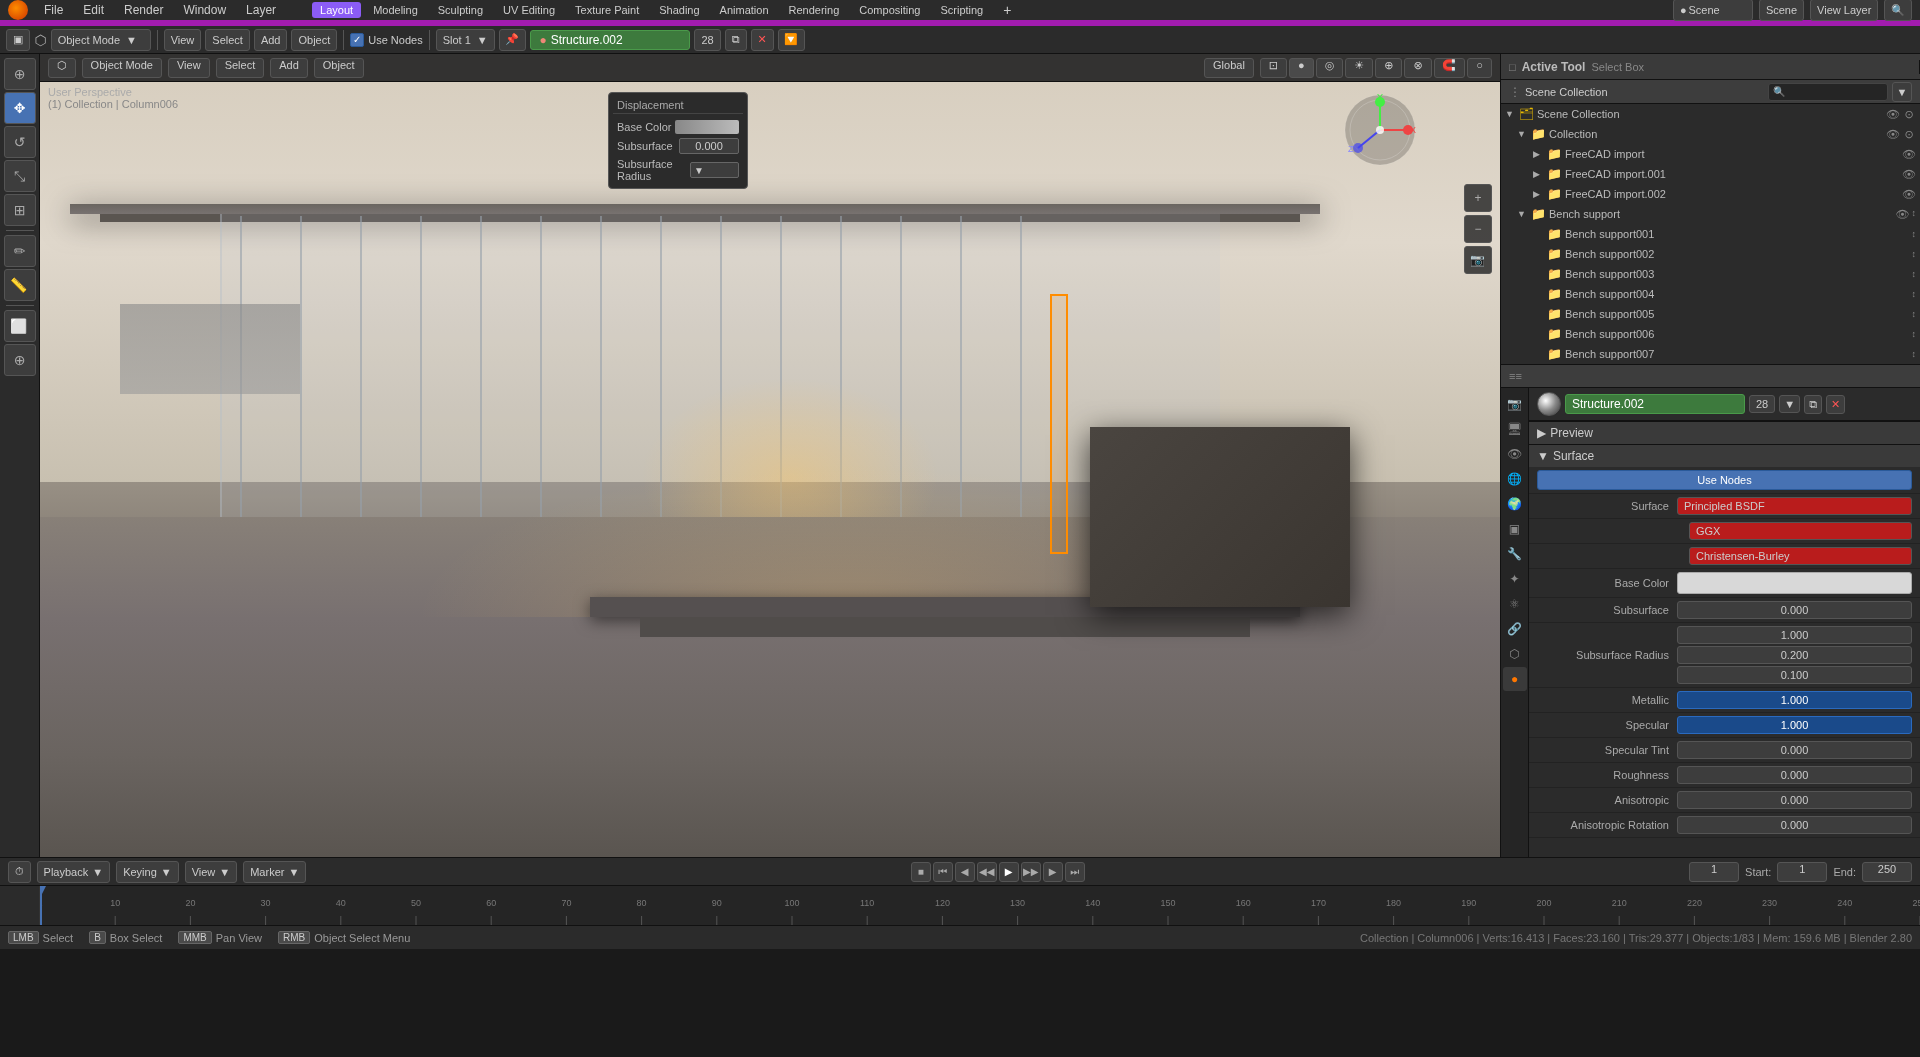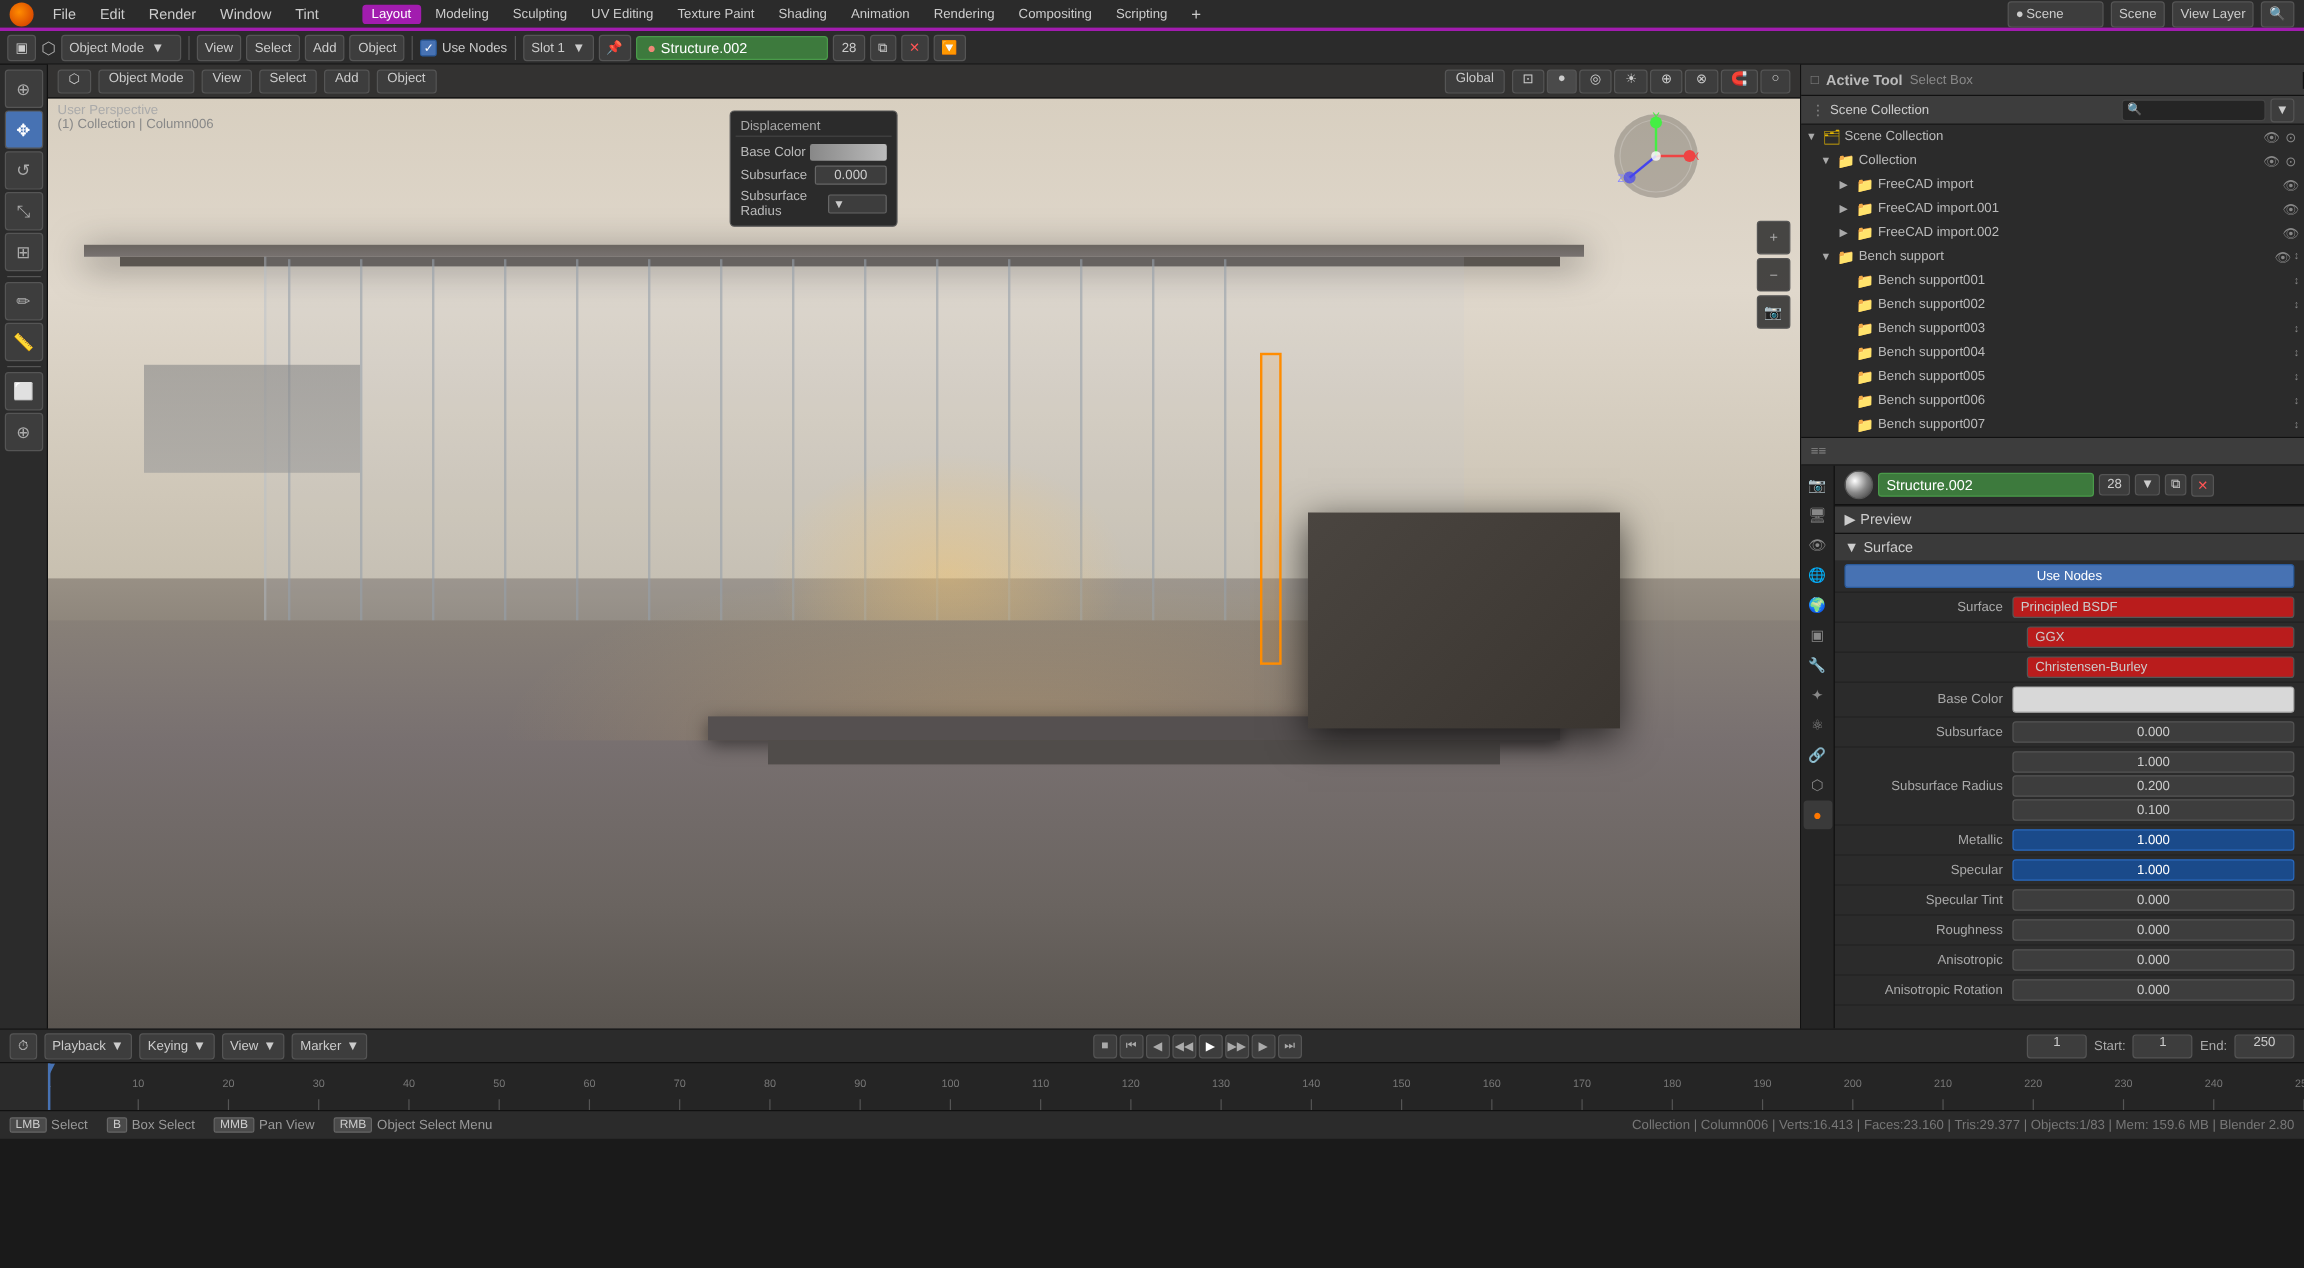--- a/index.html
+++ b/index.html
@@ -15,32 +15,32 @@
     }
 
     
     .top-menubar {
       height: 26px;
       background: #2b2b2b;
       display: flex;
       align-items: center;
       padding: 0 8px;
       gap: 4px;
-      border-bottom: 3px solid #a21caf;
+      border-bottom: 6px solid #a21caf;
       justify-content: space-between;
     }
     .menu-item {
       padding: 2px 8px;
       color: #ccc;
       cursor: pointer;
       border-radius: 3px;
       font-size: 12px;
     }
     .menu-item.active {
-      background: #a21caf;
+      background: #8b5cf6;
       color: #fff;
     }
     .menu-spacer { flex: 1; }
     .top-right-controls {
       display: flex; align-items: center; gap: 6px;
     }
 
     
     .second-toolbar {
       height: 28px;
@@ -353,21 +353,21 @@
 </head>
 <body>
 
 <div class="top-menubar">
   <div style="width:20px;height:20px;background:radial-gradient(circle at 40% 40%, #ff8c00, #cc3300);border-radius:50%;margin-right:4px;"></div>
 
   <div class="menu-item">File</div>
   <div class="menu-item">Edit</div>
   <div class="menu-item">Render</div>
   <div class="menu-item">Window</div>
-  <div class="menu-item">Tint</div>
+  <div class="menu-item">Layer</div>
 
   <div style="width:20px;"></div>
 
   <div class="menu-item active" style="font-size:11px;">Layout</div>
   <div class="menu-item" style="font-size:11px;">Modeling</div>
   <div class="menu-item" style="font-size:11px;">Sculpting</div>
   <div class="menu-item" style="font-size:11px;">UV Editing</div>
   <div class="menu-item" style="font-size:11px;">Texture Paint</div>
   <div class="menu-item" style="font-size:11px;">Shading</div>
   <div class="menu-item" style="font-size:11px;">Animation</div>

